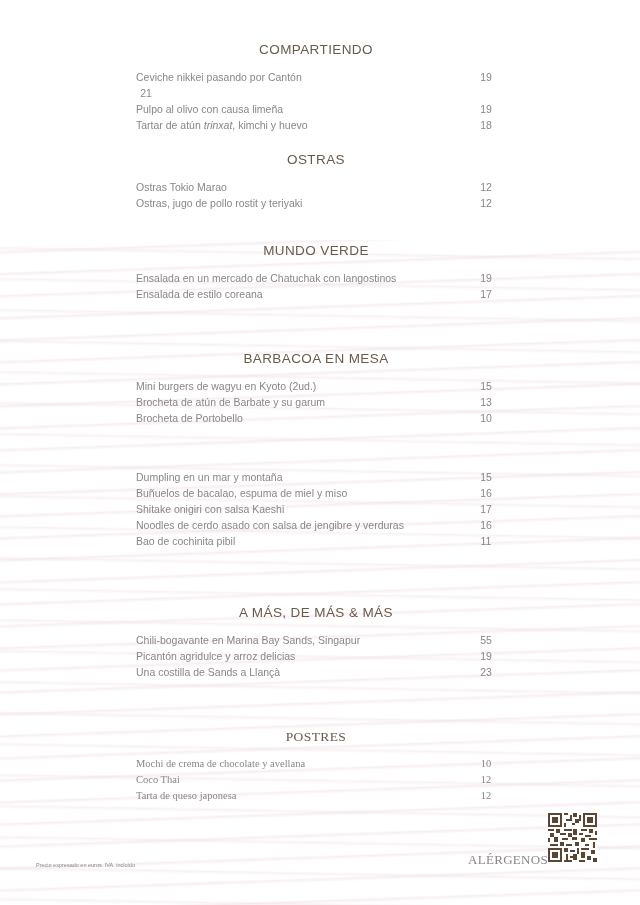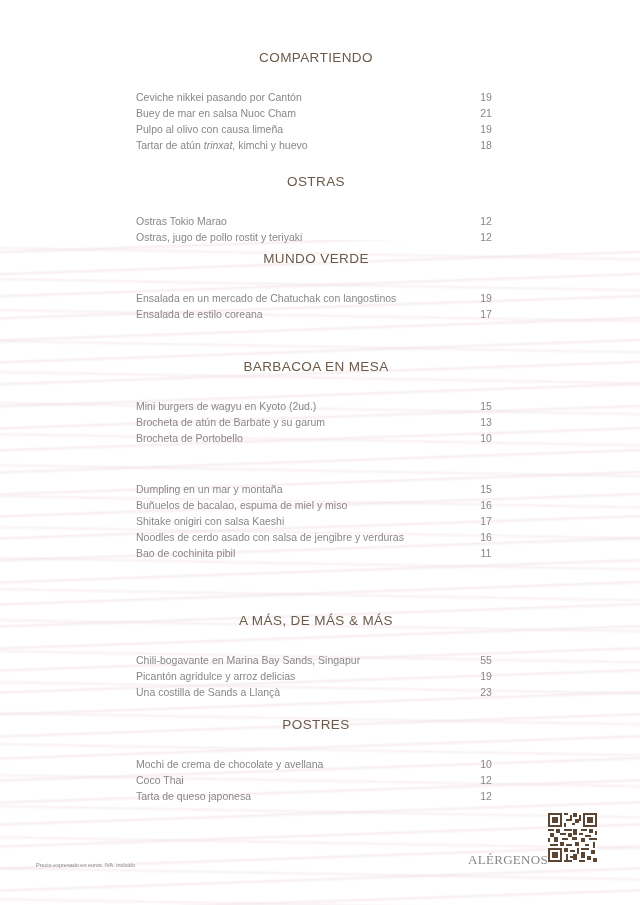--- a/index.html
+++ b/index.html
@@ -11,25 +11,25 @@
   .bg {
     position:absolute; left:0; top:240px; width:640px; height:665px;
     background:
       repeating-linear-gradient(178deg, rgba(240,220,224,0) 0px, rgba(240,220,224,0) 10px, rgba(242,226,230,0.55) 12px, rgba(240,220,224,0) 15px, rgba(240,220,224,0) 22px),
       repeating-linear-gradient(181deg, rgba(240,220,224,0) 0px, rgba(240,220,224,0) 17px, rgba(244,230,233,0.5) 19px, rgba(240,220,224,0) 22px, rgba(240,220,224,0) 31px);
     z-index:0;
   }
   .menu { position:absolute; left:0; top:0; width:640px; z-index:1; }
   .section { position:absolute; left:136px; width:360px; }
   .section h2 {
-    margin:12px; text-align:center; font-weight:normal;
+    margin:4px; text-align:center; font-weight:normal;
     font-size:13.5px; letter-spacing:0.4px; color:#6b5a4a;
     height:18px; line-height:18px;
   }
-  .items { margin-top:22px; }
+  .items { margin-top:10px; }
   .item {
     display:flex; justify-content:space-between;
     font-size:10.5px; color:#8a8686; height:16px; line-height:16px;
   }
   .item .price { width:20px; text-align:center; }
   .item .name i { font-style:italic; }
   .footer-note {
     position:absolute; left:36px; top:862px; font-size:5.5px; color:#8a8686; z-index:1;
   }
   .allergens {
@@ -47,35 +47,34 @@
 <div class="menu">
 
   <div class="section" style="top:37px;">
     <h2>COMPARTIENDO</h2>
     <div class="items">
       <div class="item">
           <span class="name">Ceviche nikkei pasando por Cantón</span>
           <span class="price">19</span>
         </div>
       <div class="item">
-          <span class="name">Buey de mar en salsa Nuoc Cham</span>
           <span class="price">21</span>
         </div>
       <div class="item">
           <span class="name">Pulpo al olivo con causa limeña</span>
           <span class="price">19</span>
         </div>
       <div class="item">
           <span class="name"><span>Tartar de atún </span><i>trinxat</i><span>, kimchi y huevo</span></span>
           <span class="price">18</span>
         </div>
     </div>
   </div>
 
-  <div class="section" style="top:161px;">
+  <div class="section" style="top:147px;">
     <h2>OSTRAS</h2>
     <div class="items">
       <div class="item">
           <span class="name">Ostras Tokio Marao</span>
           <span class="price">12</span>
         </div>
       <div class="item">
           <span class="name">Ostras, jugo de pollo rostit y teriyaki</span>
           <span class="price">12</span>
         </div>
@@ -150,21 +149,21 @@
           <span class="name">Picantón agridulce y arroz delicias</span>
           <span class="price">19</span>
         </div>
       <div class="item">
           <span class="name">Una costilla de Sands a Llançà</span>
           <span class="price">23</span>
         </div>
     </div>
   </div>
 
-  <div class="section" style="top:704px;">
+  <div class="section" style="top:724px;font-family:Liberation Serif, serif;">
     <h2>POSTRES</h2>
     <div class="items">
       <div class="item">
           <span class="name">Mochi de crema de chocolate y avellana</span>
           <span class="price">10</span>
         </div>
       <div class="item">
           <span class="name">Coco Thai</span>
           <span class="price">12</span>
         </div>

